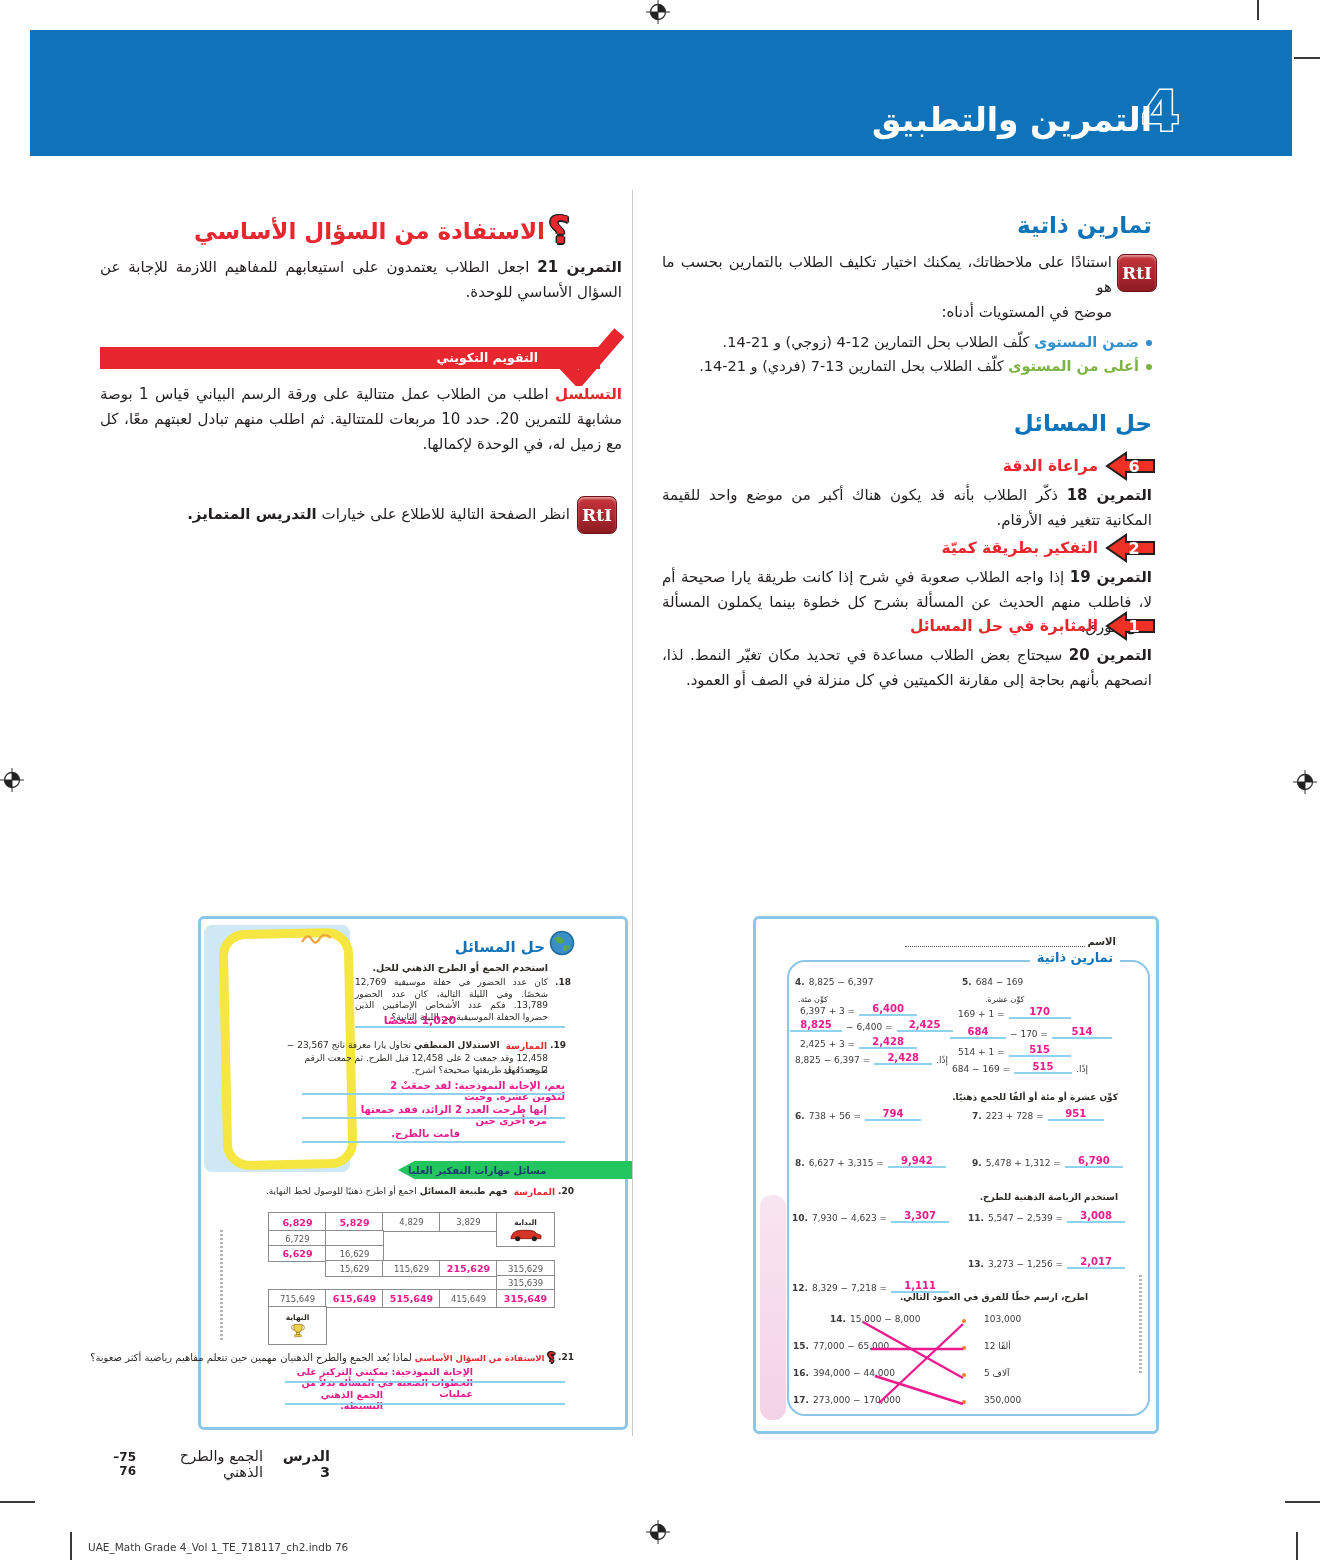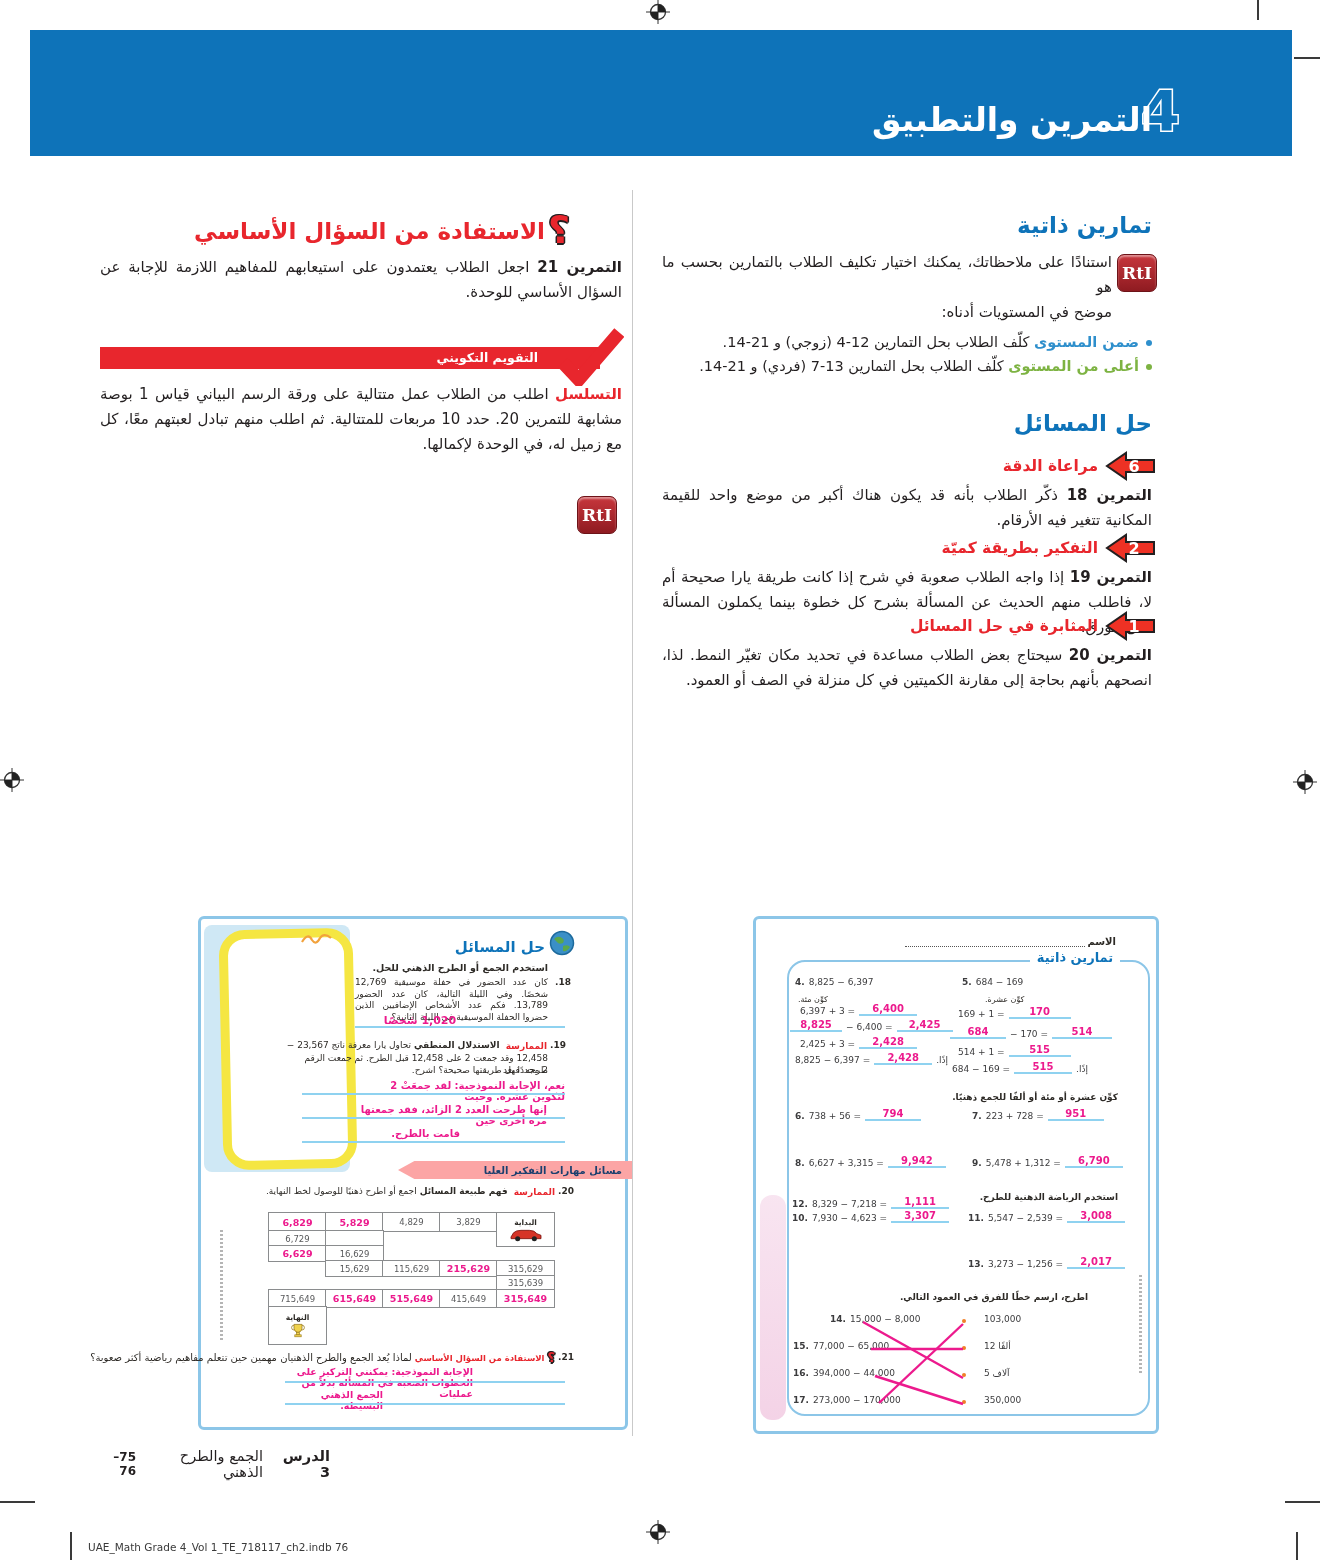--- a/index.html
+++ b/index.html
@@ -37,22 +37,22 @@
   .tiny{font-size:9px;line-height:11.5px;direction:rtl;color:#2d2a26}
   .tiny-b{font-weight:bold}
   .pink{color:#ec1a8d;font-weight:bold}
   .uline{border-bottom:2px solid #8fd2f0}
   .blank{display:inline-block;border-bottom:2px solid #8fd2f0;text-align:center;color:#ec1a8d;
          font-weight:bold;font-size:10px;line-height:11px}
   .eq{display:flex;align-items:flex-end;gap:4px;font-size:9px;color:#3b3b3d;direction:ltr;white-space:nowrap}
   .mz{position:absolute;border:1px solid #8a8c8e;display:flex;align-items:center;justify-content:center;
       font-size:8.5px;color:#58595b;background:#fff}
   .mz.pk{color:#ec1a8d;font-weight:bold;font-size:9.5px}
-  .hotband{background:#fca5a5;clip-path:polygon(0 50%,7% 0,100% 0,100% 100%,7% 100%);
-           display:flex;align-items:center;justify-content:flex-end;padding-left:10px}
+  .hotband{background:#22c55e;clip-path:polygon(0 50%,7% 0,100% 0,100% 100%,7% 100%);
+           display:flex;align-items:center;justify-content:flex-start;padding-left:10px}
   .hotband span{color:#1b3f6e;font-weight:bold;font-size:10px;direction:rtl;padding-right:10px}
   .micro{width:3px;background:repeating-linear-gradient(to bottom,#b5b5b5 0 2px,transparent 2px 4px)}
   .crop{background:#3a3a3a}
   .footer{direction:rtl;display:flex;align-items:baseline;gap:10px;font-size:14.5px}
   .print{font-size:10.5px;color:#3a3a3a;font-family:"DejaVu Sans",sans-serif}
   svg{display:block}
 </style>
 </head>
 <body>
 
@@ -160,20 +160,23 @@
       <path d="M5 36 L22 54 L65 4" stroke="#e8262d" stroke-width="14" fill="none"></path>
     </svg>
 
   <div class="abs para" style="left:100px;top:382px;width:522px">
     <span class="lead-red">التسلسل</span> <span>اطلب من الطلاب عمل متتالية على ورقة الرسم البياني قياس 1 بوصة مشابهة للتمرين 20. حدد 10 مربعات للمتتالية. ثم اطلب منهم تبادل لعبتهم معًا، كل مع زميل له، في الوحدة لإكمالها.</span>
   </div>
 
   <div class="abs rti" style="left:577px;top:496px;width:38px;height:36px;font-size:17px">
       <span>RtI</span>
     </div>
+  <div class="abs para" style="left:160px;top:502px;width:410px;text-align-last:right">
+    <span>انظر الصفحة التالية للاطلاع على خيارات</span> <span class="lead">التدريس المتمايز.</span>
+  </div>
 
   <div class="abs ws" style="left:198px;top:916px;width:424px;height:508px"></div>
 
   <div class="abs" style="left:204px;top:925px;width:146px;height:247px;background:#cfe8f5;border-radius:8px"></div>
   <div class="abs" style="left:221px;top:929px;width:116px;height:222px;background:#fff;border:9px solid #f5e642;border-radius:26px;transform:rotate(-1.2deg)"></div>
   <svg class="abs" style="left:300px;top:930px" width="34" height="18" viewBox="0 0 34 18">
       <path d="M2 12 Q8 2 12 10 Q16 16 20 8 Q24 2 31 8" stroke="#f2a23c" stroke-width="2.2" fill="none"></path>
     </svg>
 
   <svg class="abs" style="left:549px;top:930px" width="26" height="26" viewBox="0 0 26 26">
@@ -394,21 +397,21 @@
   <div class="abs eq" style="left:792px;top:1210px">
       <span style="font-weight:bold">10.</span>
       <span>7,930 − 4,623 =</span>
       <span class="blank" style="width:58px">3,307</span>
     </div>
   <div class="abs eq" style="left:968px;top:1210px">
       <span style="font-weight:bold">11.</span>
       <span>5,547 − 2,539 =</span>
       <span class="blank" style="width:58px">3,008</span>
     </div>
-  <div class="abs eq" style="left:792px;top:1196px">
+  <div class="abs eq" style="left:792px;top:1280px">
       <span style="font-weight:bold">12.</span>
       <span>8,329 − 7,218 =</span>
       <span class="blank" style="width:58px">1,111</span>
     </div>
   <div class="abs eq" style="left:968px;top:1256px">
       <span style="font-weight:bold">13.</span>
       <span>3,273 − 1,256 =</span>
       <span class="blank" style="width:58px">2,017</span>
     </div>
 

